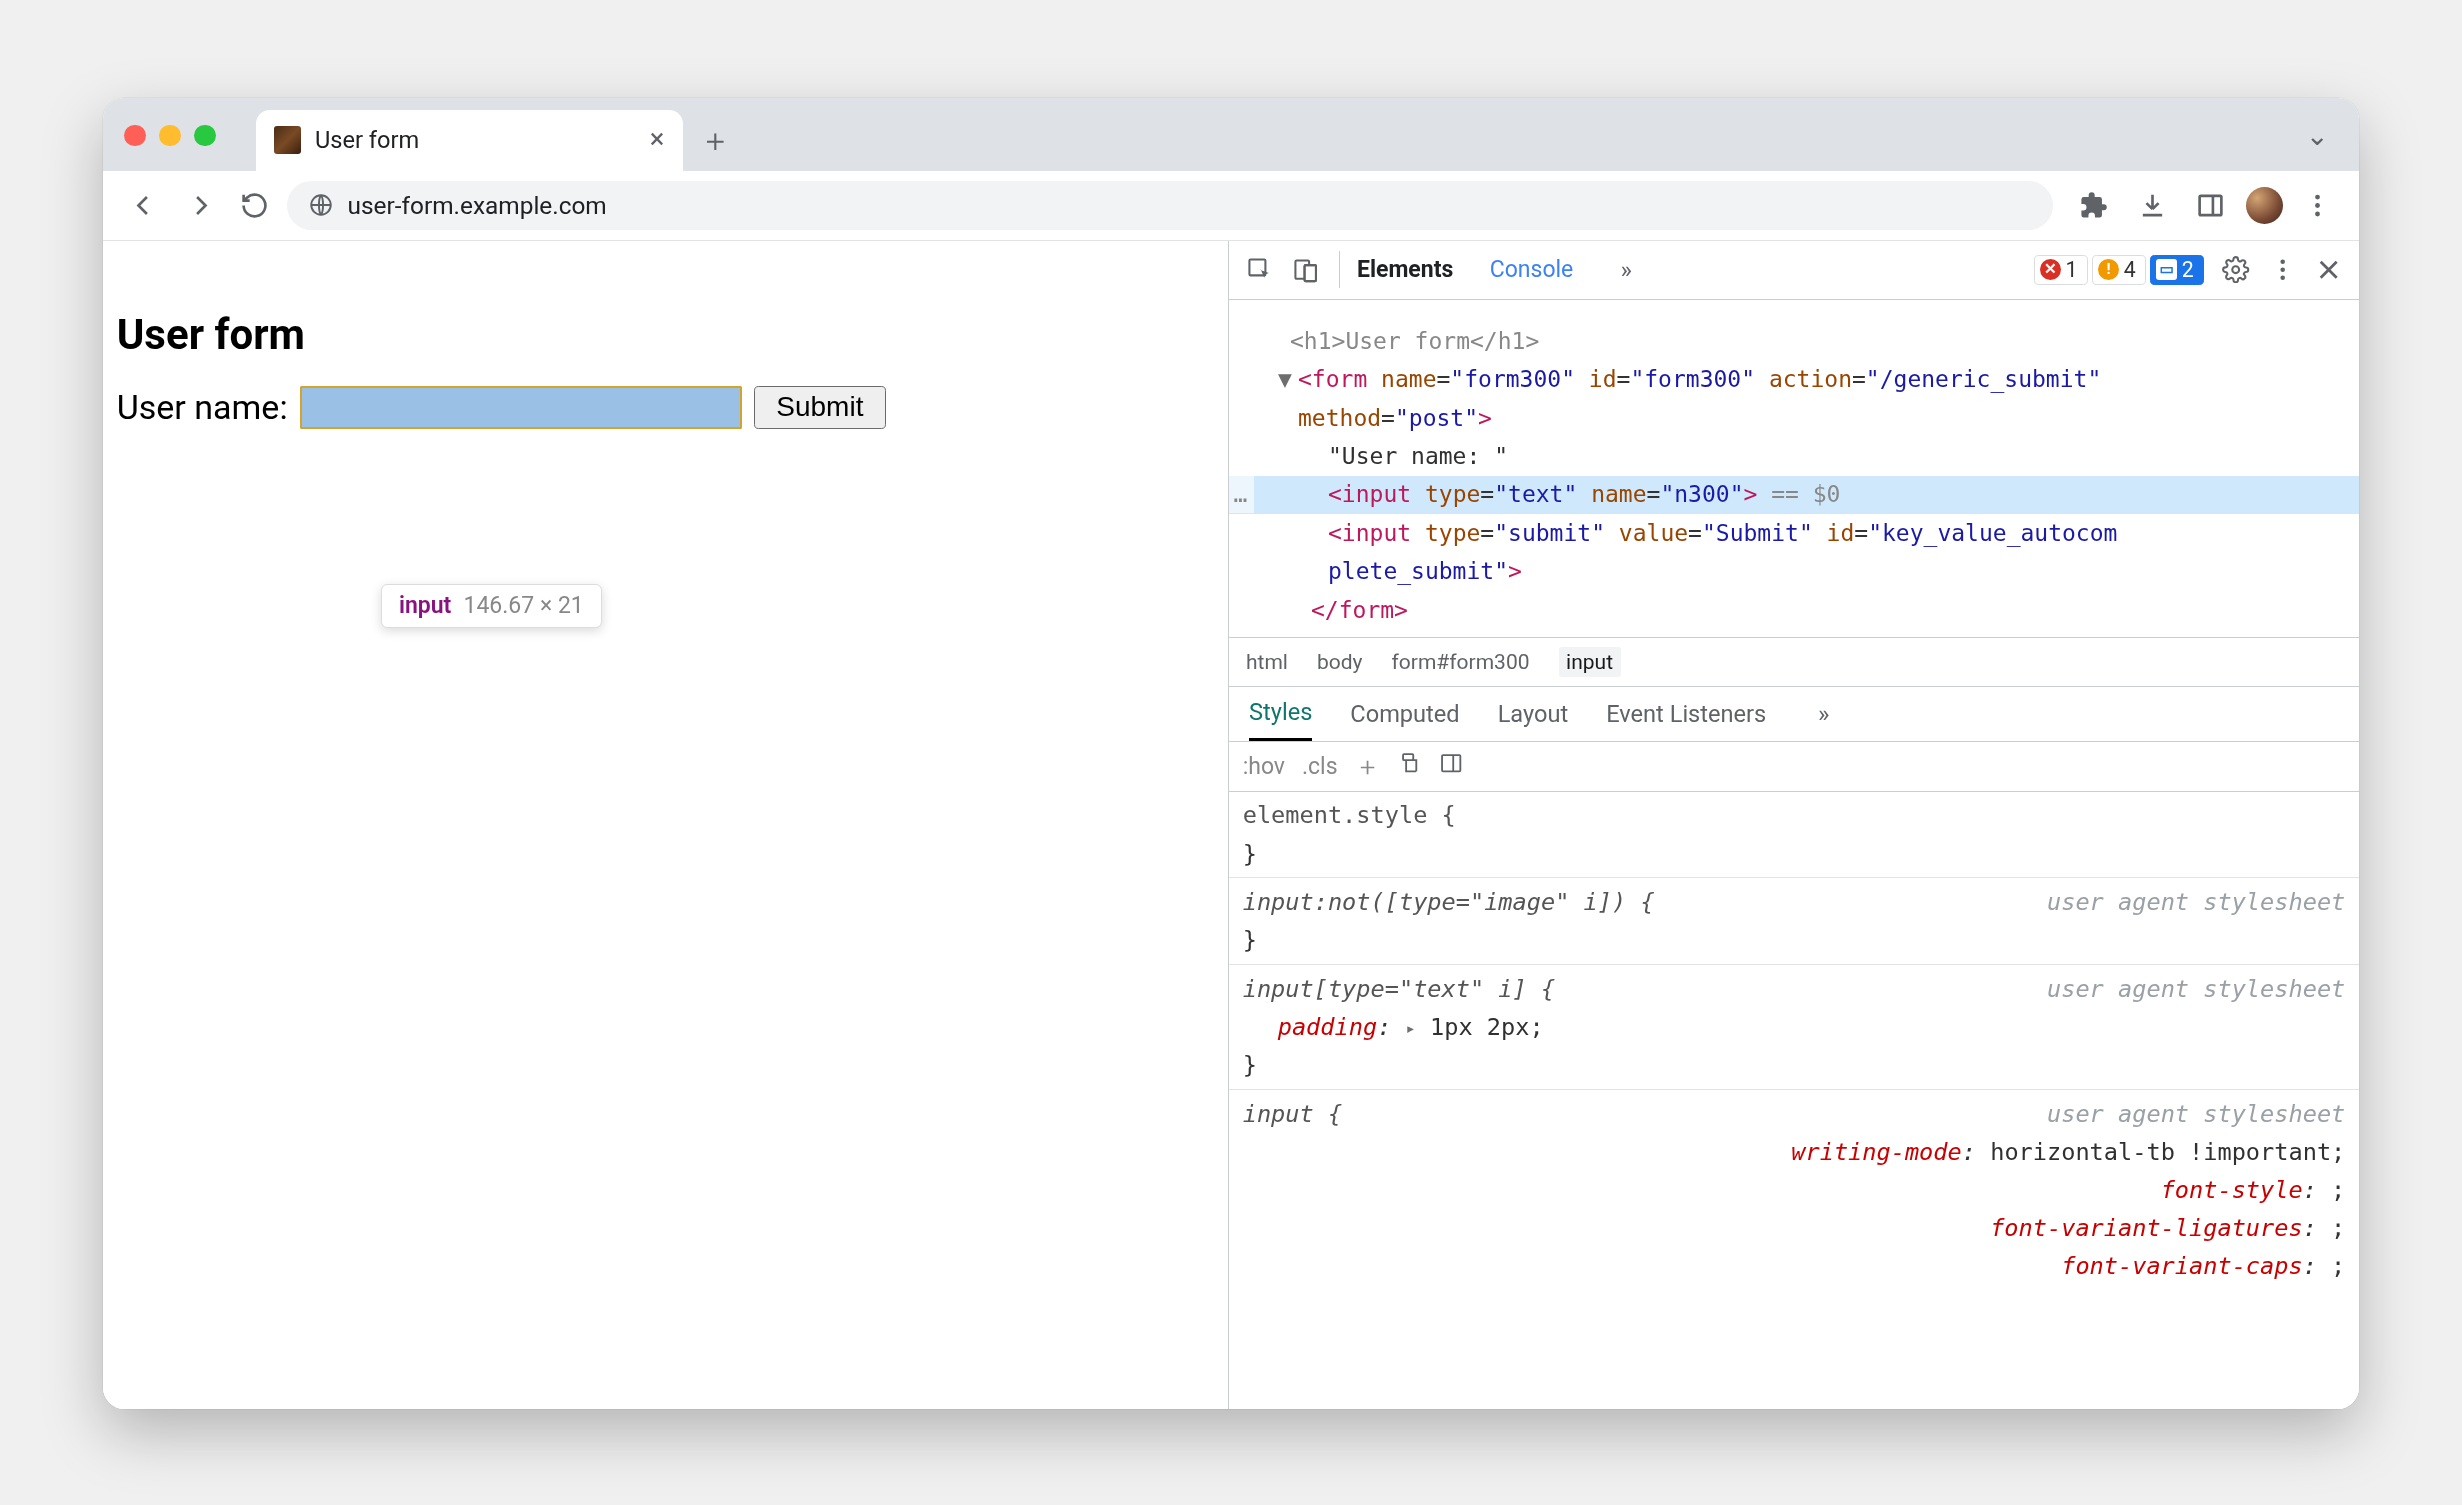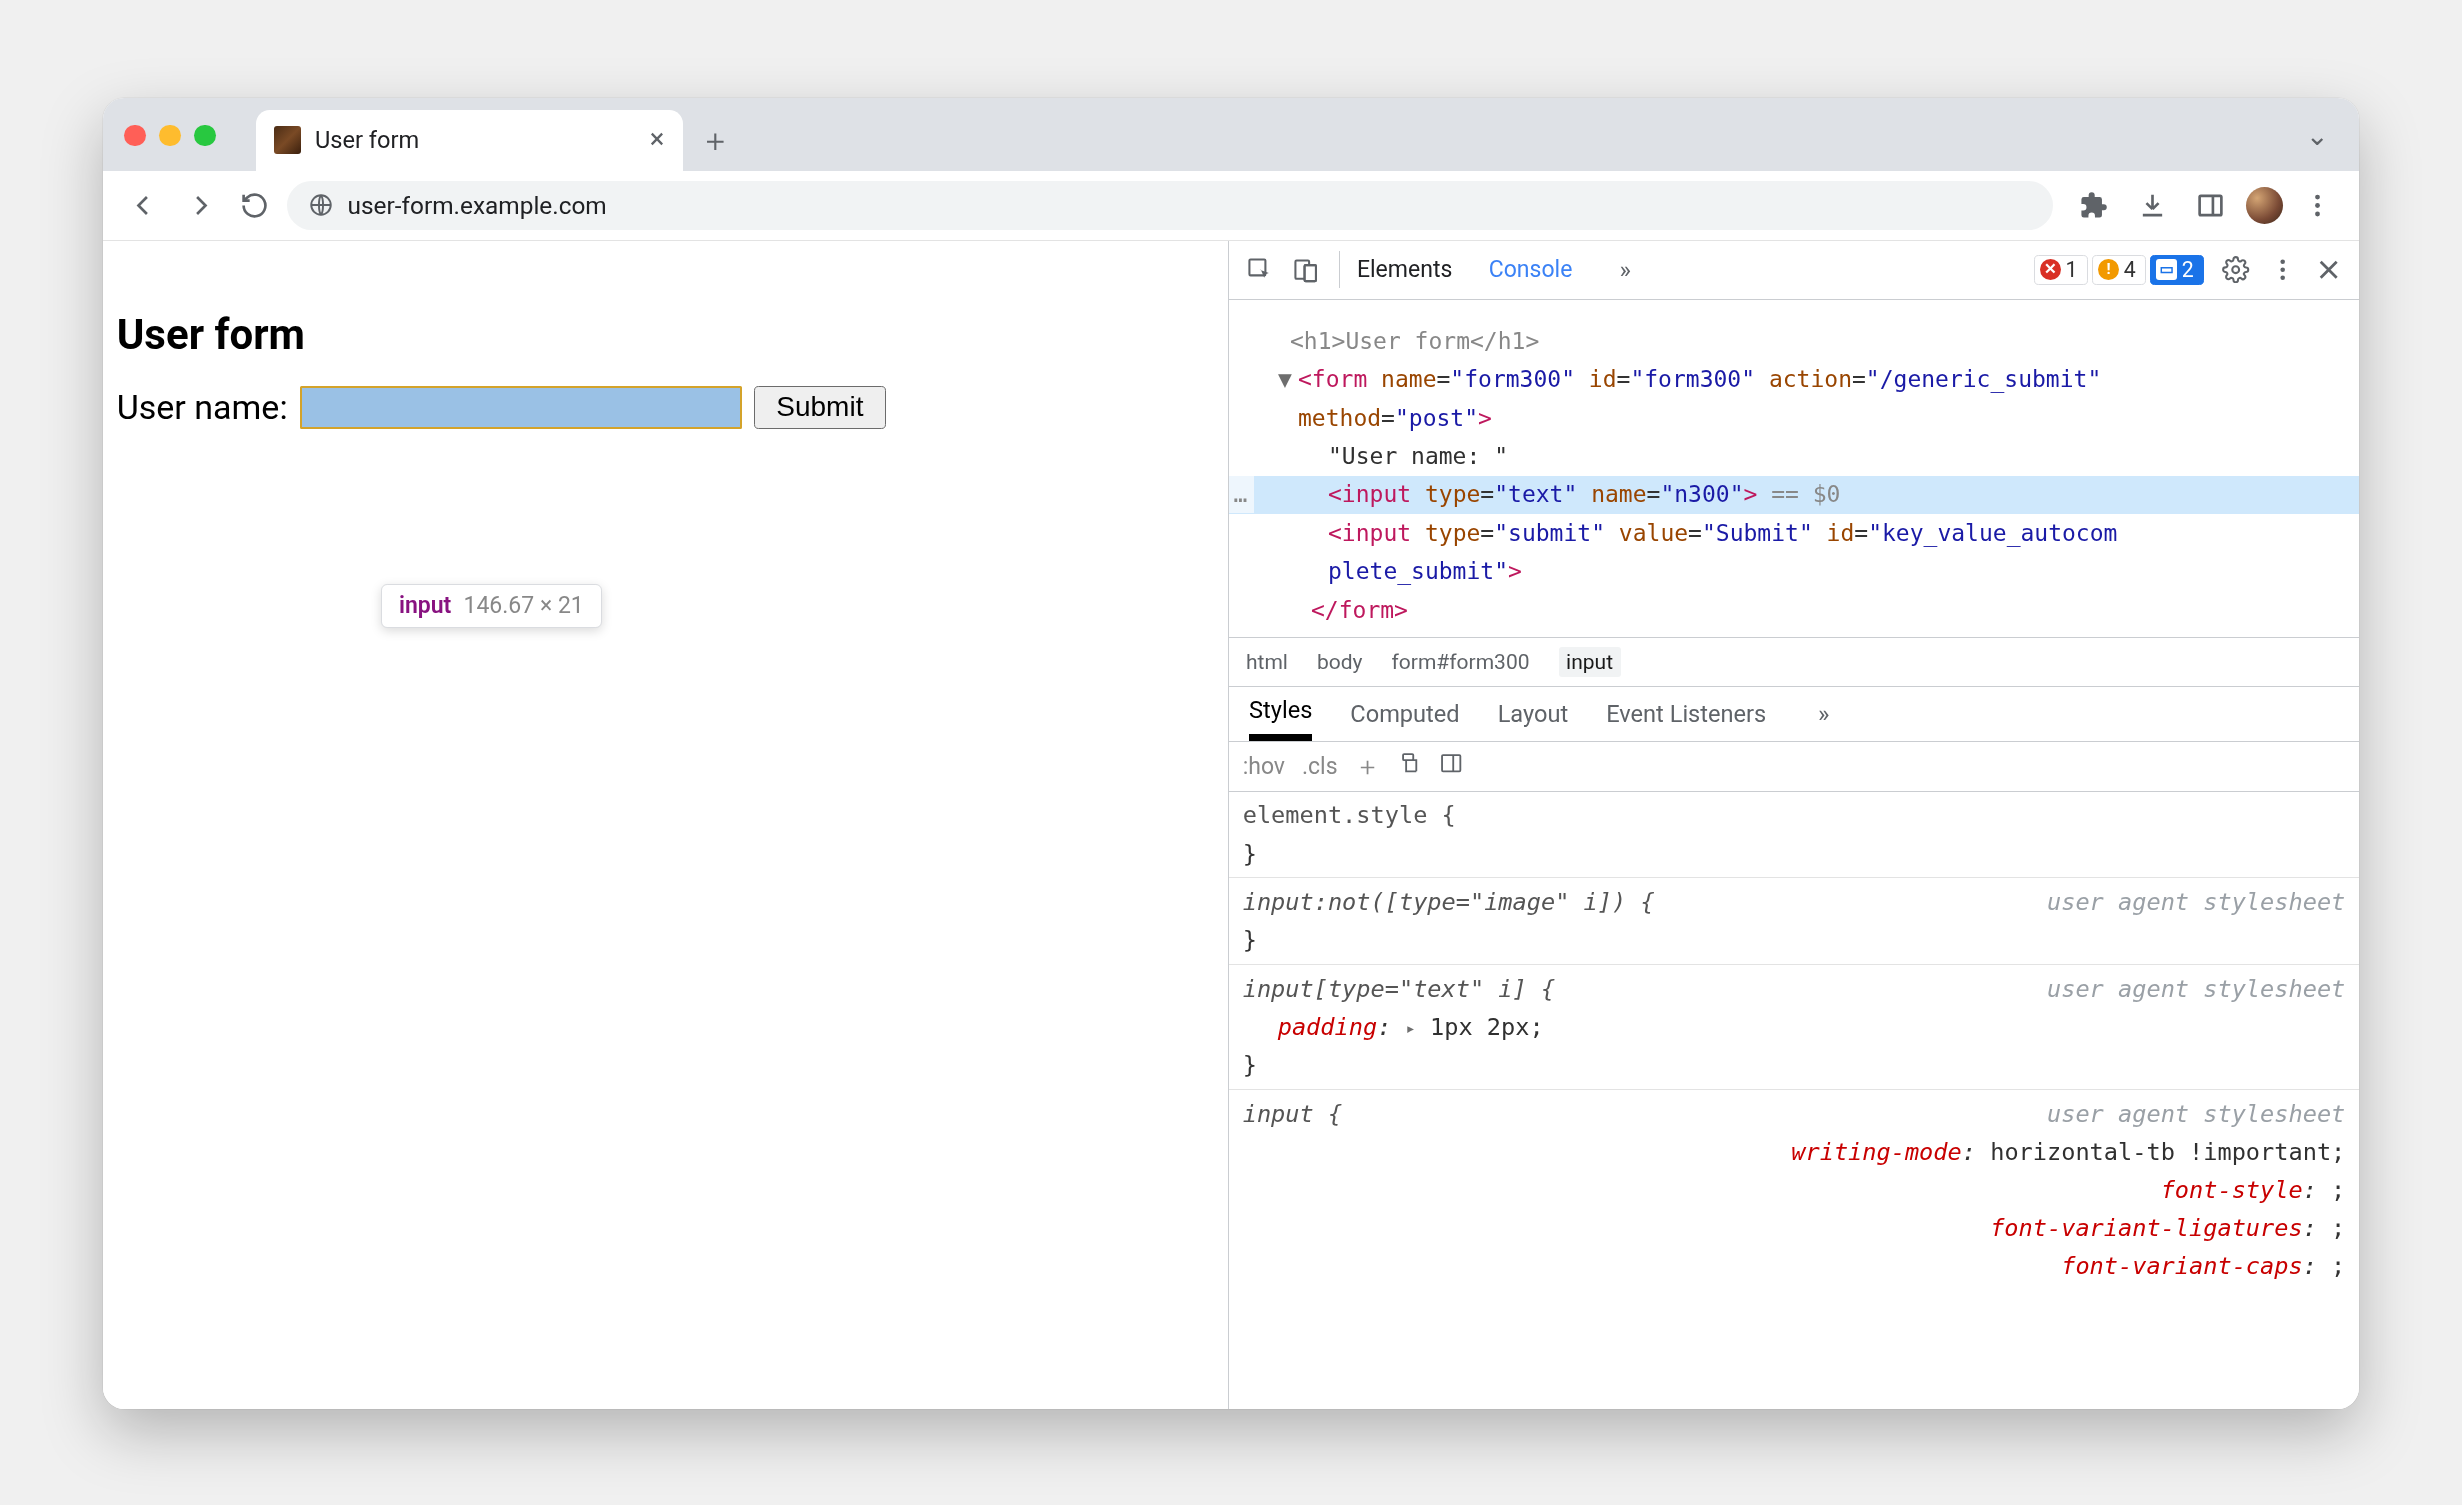--- a/index.html
+++ b/index.html
@@ -123,21 +123,21 @@
     height:59px;
     border-bottom:0.8px solid #cacdd1;
     display:flex;align-items:center;
     padding:0 10.7px;gap:6.1px;
   }
   .dt-ibtn{width:40px;height:40px;display:flex;align-items:center;justify-content:center;color:#5f6368;}
   .dt-ibtn svg{width:27.4px;height:27.4px;}
   .dt-sep{width:0.8px;height:37px;background:#cacdd1;margin:0 7.6px;}
   .dt-tabs{display:flex;gap:30.5px;align-items:center;}
   .dt-tab{color:#3b82f6;padding:0 3px;cursor:pointer;}
-  .dt-tab.active{color:#202124;font-weight:400;}
+  .dt-tab.active{color:#202124;font-weight:700;}
   .dt-more{color:#5f6368;font-size:24.4px;margin-left:13.7px;}
   .dt-badges{display:flex;align-items:center;gap:4.6px;margin-left:auto;margin-right:6.1px;}
   .badge{display:flex;align-items:center;gap:4.6px;padding:1.5px 9.1px 1.5px 4.6px;border:0.8px solid #dadce0;border-radius:4.6px;font-size:21.3px;}
   .bico{width:21.3px;height:21.3px;border-radius:50%;display:flex;align-items:center;justify-content:center;color:#fff;font-size:15.2px;font-weight:bold;}
   .b-err{background:#d93025;} .b-warn{background:#f29900;}
   .badge.msg{background:#1a73e8;color:#fff;border-color:#1a73e8;}
   .badge.msg .bico{background:#fff;color:#1a73e8;border-radius:3px;}
   
   .domtree{
     font-family:Menlo,Consolas,monospace;
@@ -160,21 +160,21 @@
     display:flex;align-items:center;gap:29px;padding:0 17px;
     font-size:21px;color:#5f6368;
   }
   .breadcrumb .bc.sel{background:#f1f3f4;color:#1a1a1a;padding:3px 7.6px;border-radius:3px;}
   
   .sp-tabs{
     height:55px;border-bottom:0.8px solid #cacdd1;
     display:flex;align-items:center;gap:38px;padding:0 20px;
     color:#5f6368;font-size:23.6px;
   }
-  .sp-tab.active{color:#000000;border-bottom:7px solid #000000;height:100%;display:flex;align-items:center;}
+  .sp-tab.active{color:#0f766e;border-bottom:3px solid #000000;height:100%;display:flex;align-items:center;}
   .sp-filter{
     height:50px;border-bottom:0.8px solid #cacdd1;
     display:flex;align-items:center;padding:0 13.7px;gap:17px;
     color:#888;font-size:23px;
   }
   .sp-filter .fin{flex:1;}
   .sp-rules{
     flex:1;overflow:hidden;
     font-family:Menlo,Consolas,monospace;
     font-size:23.6px;line-height:1.62;

